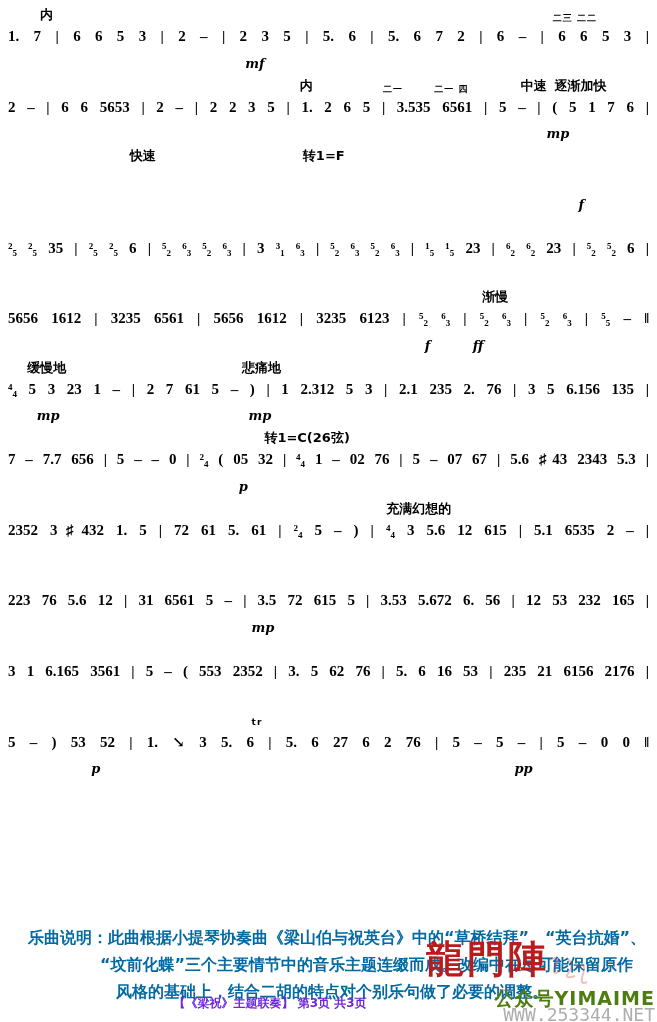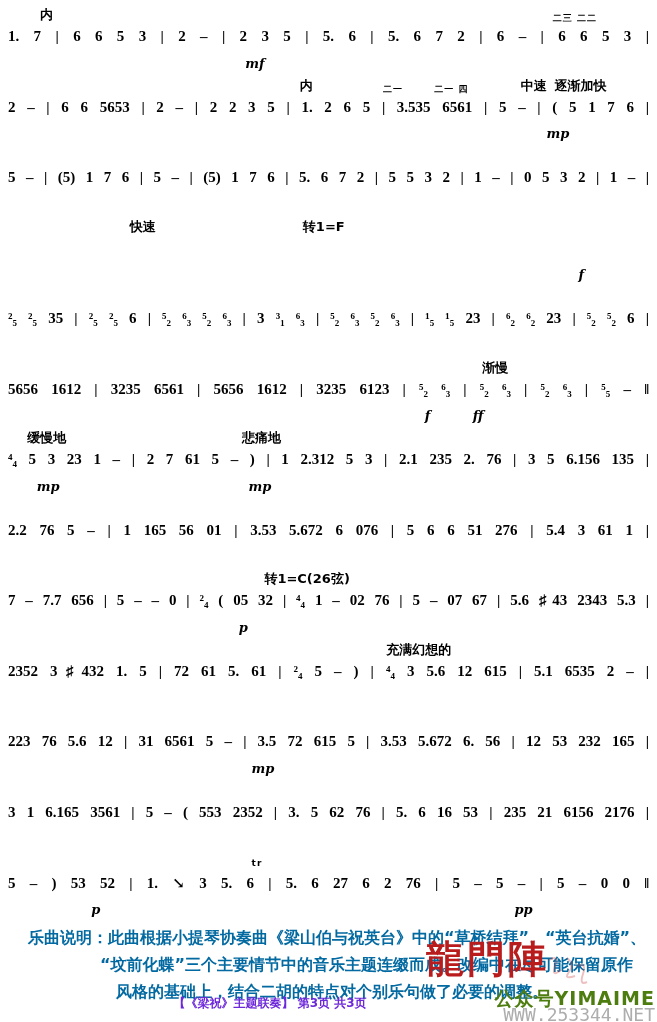--- a/index.html
+++ b/index.html
@@ -71,45 +71,39 @@
       </div>
       <div class="system">
         <span class="ann" style="left: 45.5%;">内</span>
         <span class="ann small" style="left: 58.5%;">二一</span>
         <span class="ann small" style="left: 66.5%;">二一 四</span>
         <span class="ann" style="left: 80%; font-family: Liberation Mono, monospace;">中速 逐渐加快</span>
         <div class="notes">2 – | 6 6 5653 | 2 – | 2 2 3 5 | 1. 2 6 5 | 3.535 6561 | 5 – | ( 5 1 7 6 |</div>
         <span class="dyn" style="left: 84%;">mp</span>
       </div>
       <div class="system">
-        <div class="notes">5 – | (5) 1 7 6 | 5 – | (5) 1 7 6 | 5. 6 7 2 | 5 5 3 2 | 1 – | 0 5 3 2 | 1 – |</div>
-      </div>
-      <div class="system">
         <span class="ann" style="left: 19%;">快速</span>
         <span class="ann" style="left: 46%;">转1=F</span>
         <span class="dyn" style="left: 89%;">f</span>
       </div>
       <div class="system">
         <div class="notes">²₅ ²₅ 35 | ²₅ ²₅ 6 | ⁵₂ ⁶₃ ⁵₂ ⁶₃ | 3 ³₁ ⁶₃ | ⁵₂ ⁶₃ ⁵₂ ⁶₃ | ¹₅ ¹₅ 23 | ⁶₂ ⁶₂ 23 | ⁵₂ ⁵₂ 6 |</div>
       </div>
       <div class="system">
         <span class="ann" style="left: 74%;">渐慢</span>
         <div class="notes">5656 1612 | 3235 6561 | 5656 1612 | 3235 6123 | ⁵₂ ⁶₃ | ⁵₂ ⁶₃ | ⁵₂ ⁶₃ | ⁵₅ – ‖</div>
         <span class="dyn" style="left: 65%;">f</span>
         <span class="dyn" style="left: 72.5%;">ff</span>
       </div>
       <div class="system">
         <span class="ann" style="left: 3%;">缓慢地</span>
         <span class="ann" style="left: 36.5%;">悲痛地</span>
         <div class="notes">⁴₄ 5 3 23 1 – | 2 7 61 5 – ) | 1 2.312 5 3 | 2.1 235 2. 76 | 3 5 6.156 135 |</div>
         <span class="dyn" style="left: 4.5%;">mp</span>
         <span class="dyn" style="left: 37.5%;">mp</span>
-      </div>
-      <div class="system">
-        <div class="notes">2.2 76 5 – | 1 165 56 01 | 3.53 5.672 6 076 | 5 6 6 51 276 | 5.4 3 61 1 |</div>
       </div>
       <div class="system">
         <span class="ann" style="left: 40%;">转1=C(26弦)</span>
         <div class="notes">7 – 7.7 656 | 5 – – 0 | ²₄ ( 05 32 | ⁴₄ 1 – 02 76 | 5 – 07 67 | 5.6 ♯43 2343 5.3 |</div>
         <span class="dyn" style="left: 36%;">p</span>
       </div>
       <div class="system">
         <span class="ann" style="left: 59%;">充满幻想的</span>
         <div class="notes">2352 3♯432 1. 5 | 72 61 5. 61 | ²₄ 5 – ) | ⁴₄ 3 5.6 12 615 | 5.1 6535 2 – |</div>
       </div>

